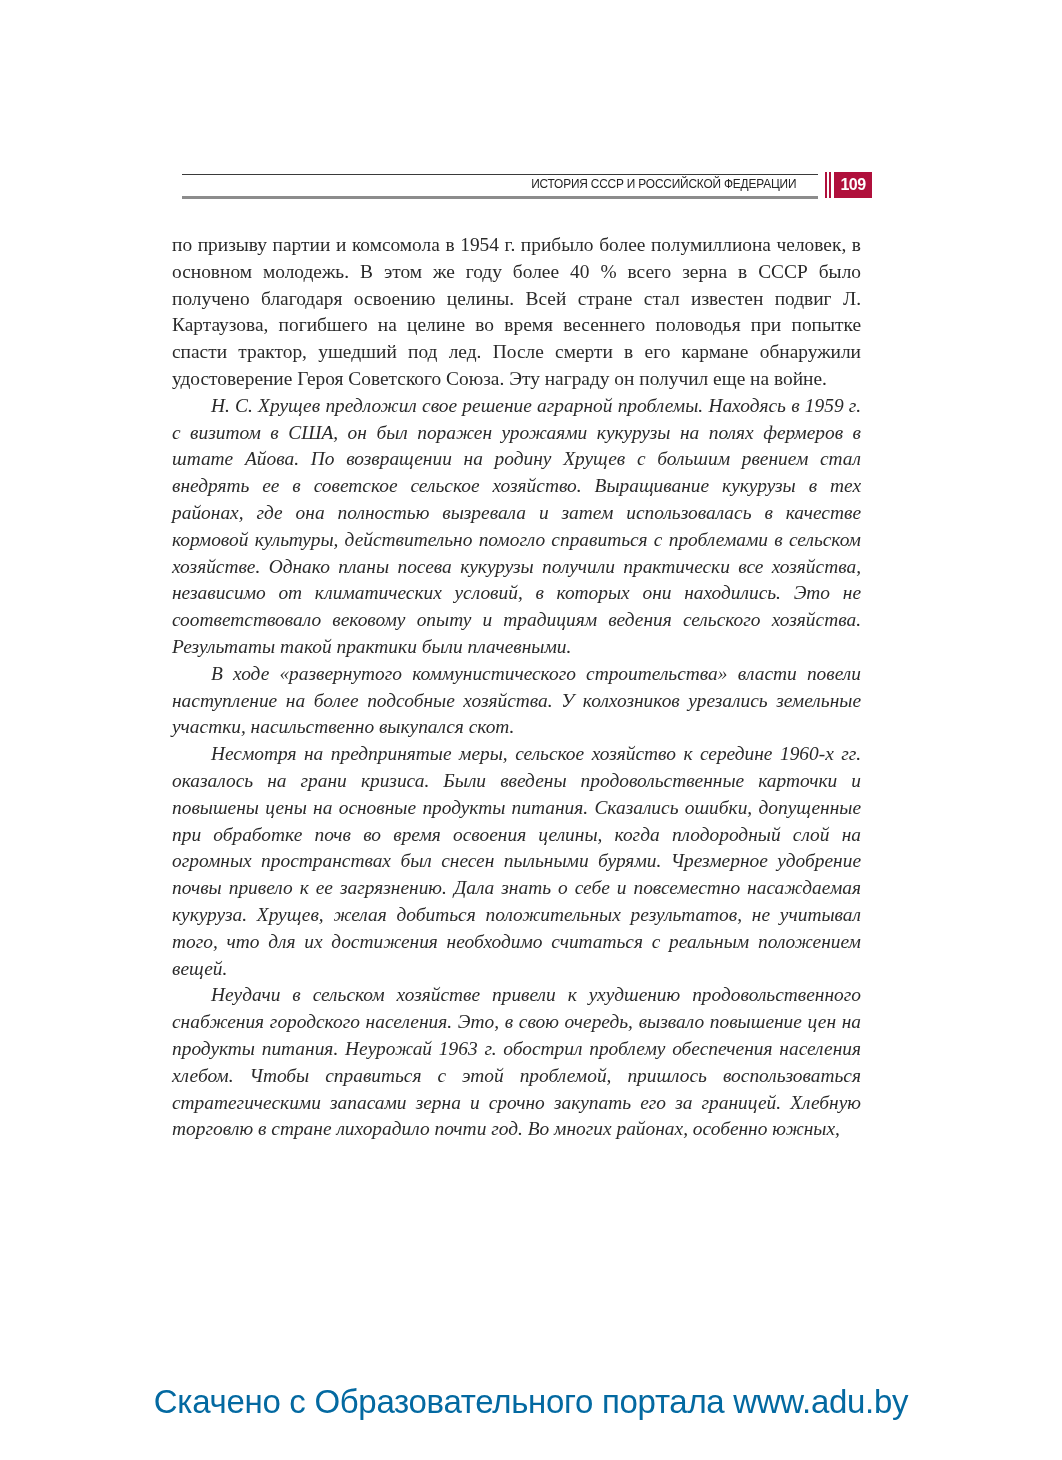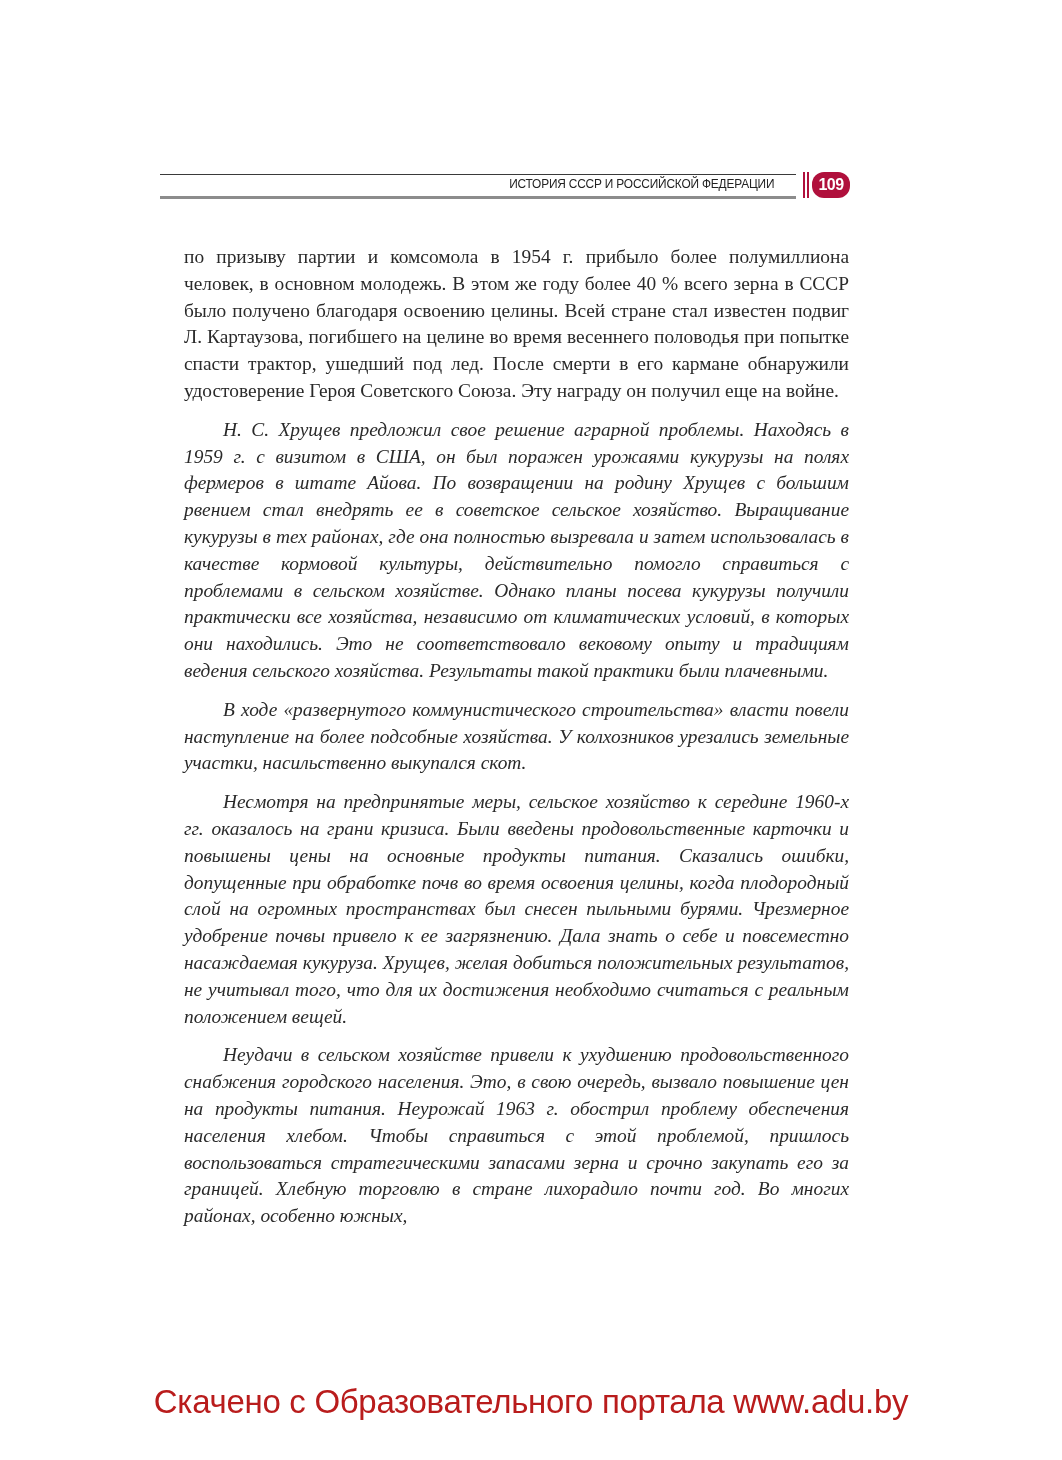--- a/index.html
+++ b/index.html
@@ -1,47 +1,47 @@
 <!DOCTYPE html>
 <html><head>
 <meta charset="utf-8">
 <style>
   html, body { margin: 0; padding: 0; background: #ffffff; }
   body { width: 1062px; height: 1460px; position: relative; overflow: hidden; }
 
-  .running-head { position: absolute; left: 160px; top: 172px; width: 690px; height: 28px; }
+  .running-head { position: absolute; left: 182px; top: 172px; width: 690px; height: 28px; }
   .rh-top-line { position: absolute; left: 0; top: 2px; width: 636px; height: 1px; background: #3a3a3a; }
   .rh-bottom-line { position: absolute; left: 0; top: 24px; width: 636px; height: 3px; background: #8c8c8c; }
   .rh-title {
     position: absolute; right: 76px; top: 4px;
     font-family: "Liberation Sans Narrow", "Liberation Sans", sans-serif;
     font-size: 13.5px; letter-spacing: -0.2px; color: #222;
     transform: scaleX(0.88); transform-origin: right center;
     white-space: nowrap;
   }
   .rh-bars { position: absolute; left: 643px; top: 0px; height: 26px; display: flex; gap: 2px; }
   .rh-bar { width: 2px; height: 26px; background: #b0103c; }
   .rh-page {
     position: absolute; left: 652px; top: 0px; width: 38px; height: 26px;
     background: #b0103c; color: #fff;
     font-family: "Liberation Sans", sans-serif; font-weight: bold; font-size: 16px;
-    line-height: 26px; text-align: center; letter-spacing: -0.5px; border-radius: 12px;
+    line-height: 26px; text-align: center; letter-spacing: -0.5px;
   }
 
   .body-text {
     position: absolute; left: 172px; top: 232px; width: 689px;
     font-family: "Liberation Serif", serif; font-size: 19.4px; line-height: 26.8px;
     color: #2a2a2a; text-align: justify;
   }
-  .body-text p { margin: 12px; text-indent: 0; }
+  .body-text p { margin: 0; text-indent: 0; }
   .body-text p.indent { text-indent: 39px; font-style: italic; }
 
   .footer-watermark {
     position: absolute; left: 0; top: 1383px; width: 1062px; text-align: center;
-    font-family: "Liberation Sans", sans-serif; font-size: 33px; color: #b91c1c;
+    font-family: "Liberation Sans", sans-serif; font-size: 33px; color: #0369a1;
     letter-spacing: -0.3px;
   }
 </style>
 </head>
 <body>
 
 <div class="running-head">
   <div class="rh-top-line"></div>
   <div class="rh-title">ИСТОРИЯ СССР И РОССИЙСКОЙ ФЕДЕРАЦИИ</div>
   <div class="rh-bottom-line"></div>

